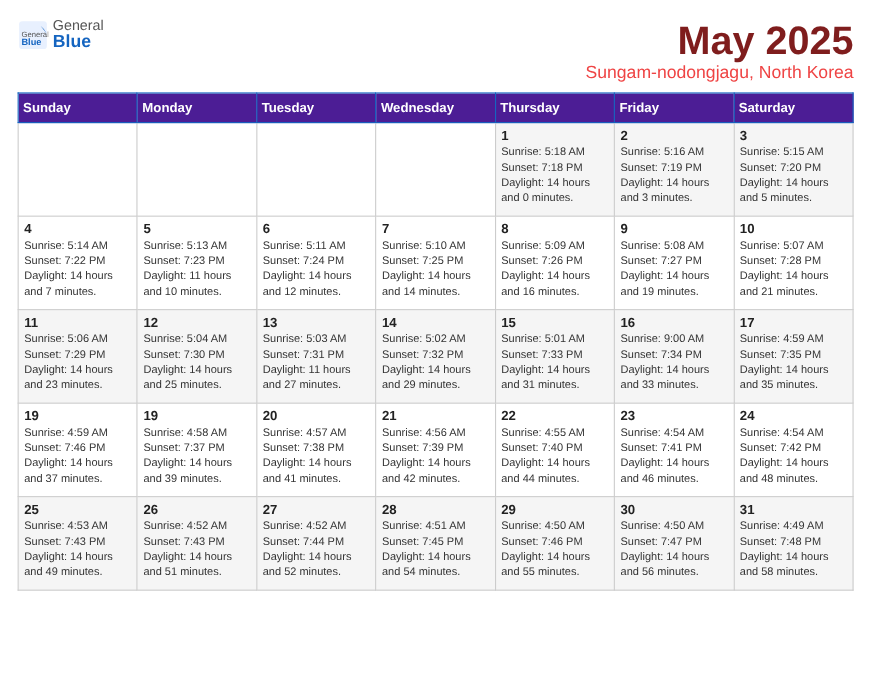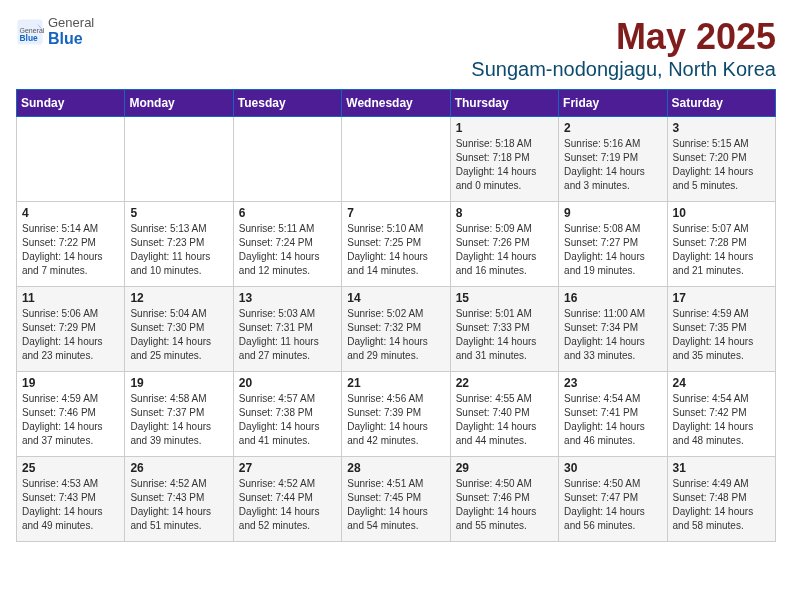--- a/index.html
+++ b/index.html
@@ -42,22 +42,22 @@
     }
     .title-block {
       text-align: right;
     }
     .main-title {
       font-size: 36px;
       color: #7f1d1d;
       font-weight: bold;
     }
     .subtitle {
-      font-size: 20px;
-      color: #0c4a6e;
+      font-size: 16px;
+      color: #ef4444;
     }
     table {
       width: 100%;
       border-collapse: collapse;
       table-layout: fixed;
     }
     thead th {
       background: #4c1d95;
       color: #fff;
       font-size: 12px;
@@ -224,21 +224,21 @@
           <div class="cell-text">Daylight: 14 hours and 29 minutes.</div>
         </td>
         <td>
           <span class="day-number">15</span>
           <div class="cell-text">Sunrise: 5:01 AM</div>
           <div class="cell-text">Sunset: 7:33 PM</div>
           <div class="cell-text">Daylight: 14 hours and 31 minutes.</div>
         </td>
         <td>
           <span class="day-number">16</span>
-          <div class="cell-text">Sunrise: 11:00 AM</div>
+          <div class="cell-text">Sunrise: 9:00 AM</div>
           <div class="cell-text">Sunset: 7:34 PM</div>
           <div class="cell-text">Daylight: 14 hours and 33 minutes.</div>
         </td>
         <td>
           <span class="day-number">17</span>
           <div class="cell-text">Sunrise: 4:59 AM</div>
           <div class="cell-text">Sunset: 7:35 PM</div>
           <div class="cell-text">Daylight: 14 hours and 35 minutes.</div>
         </td>
       </tr>

